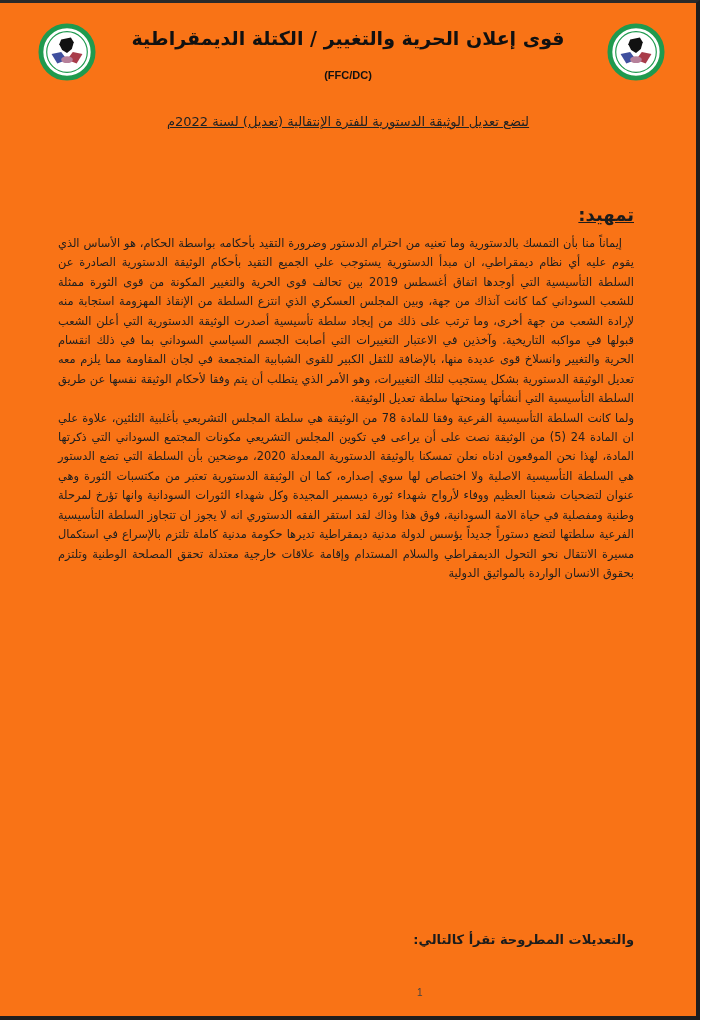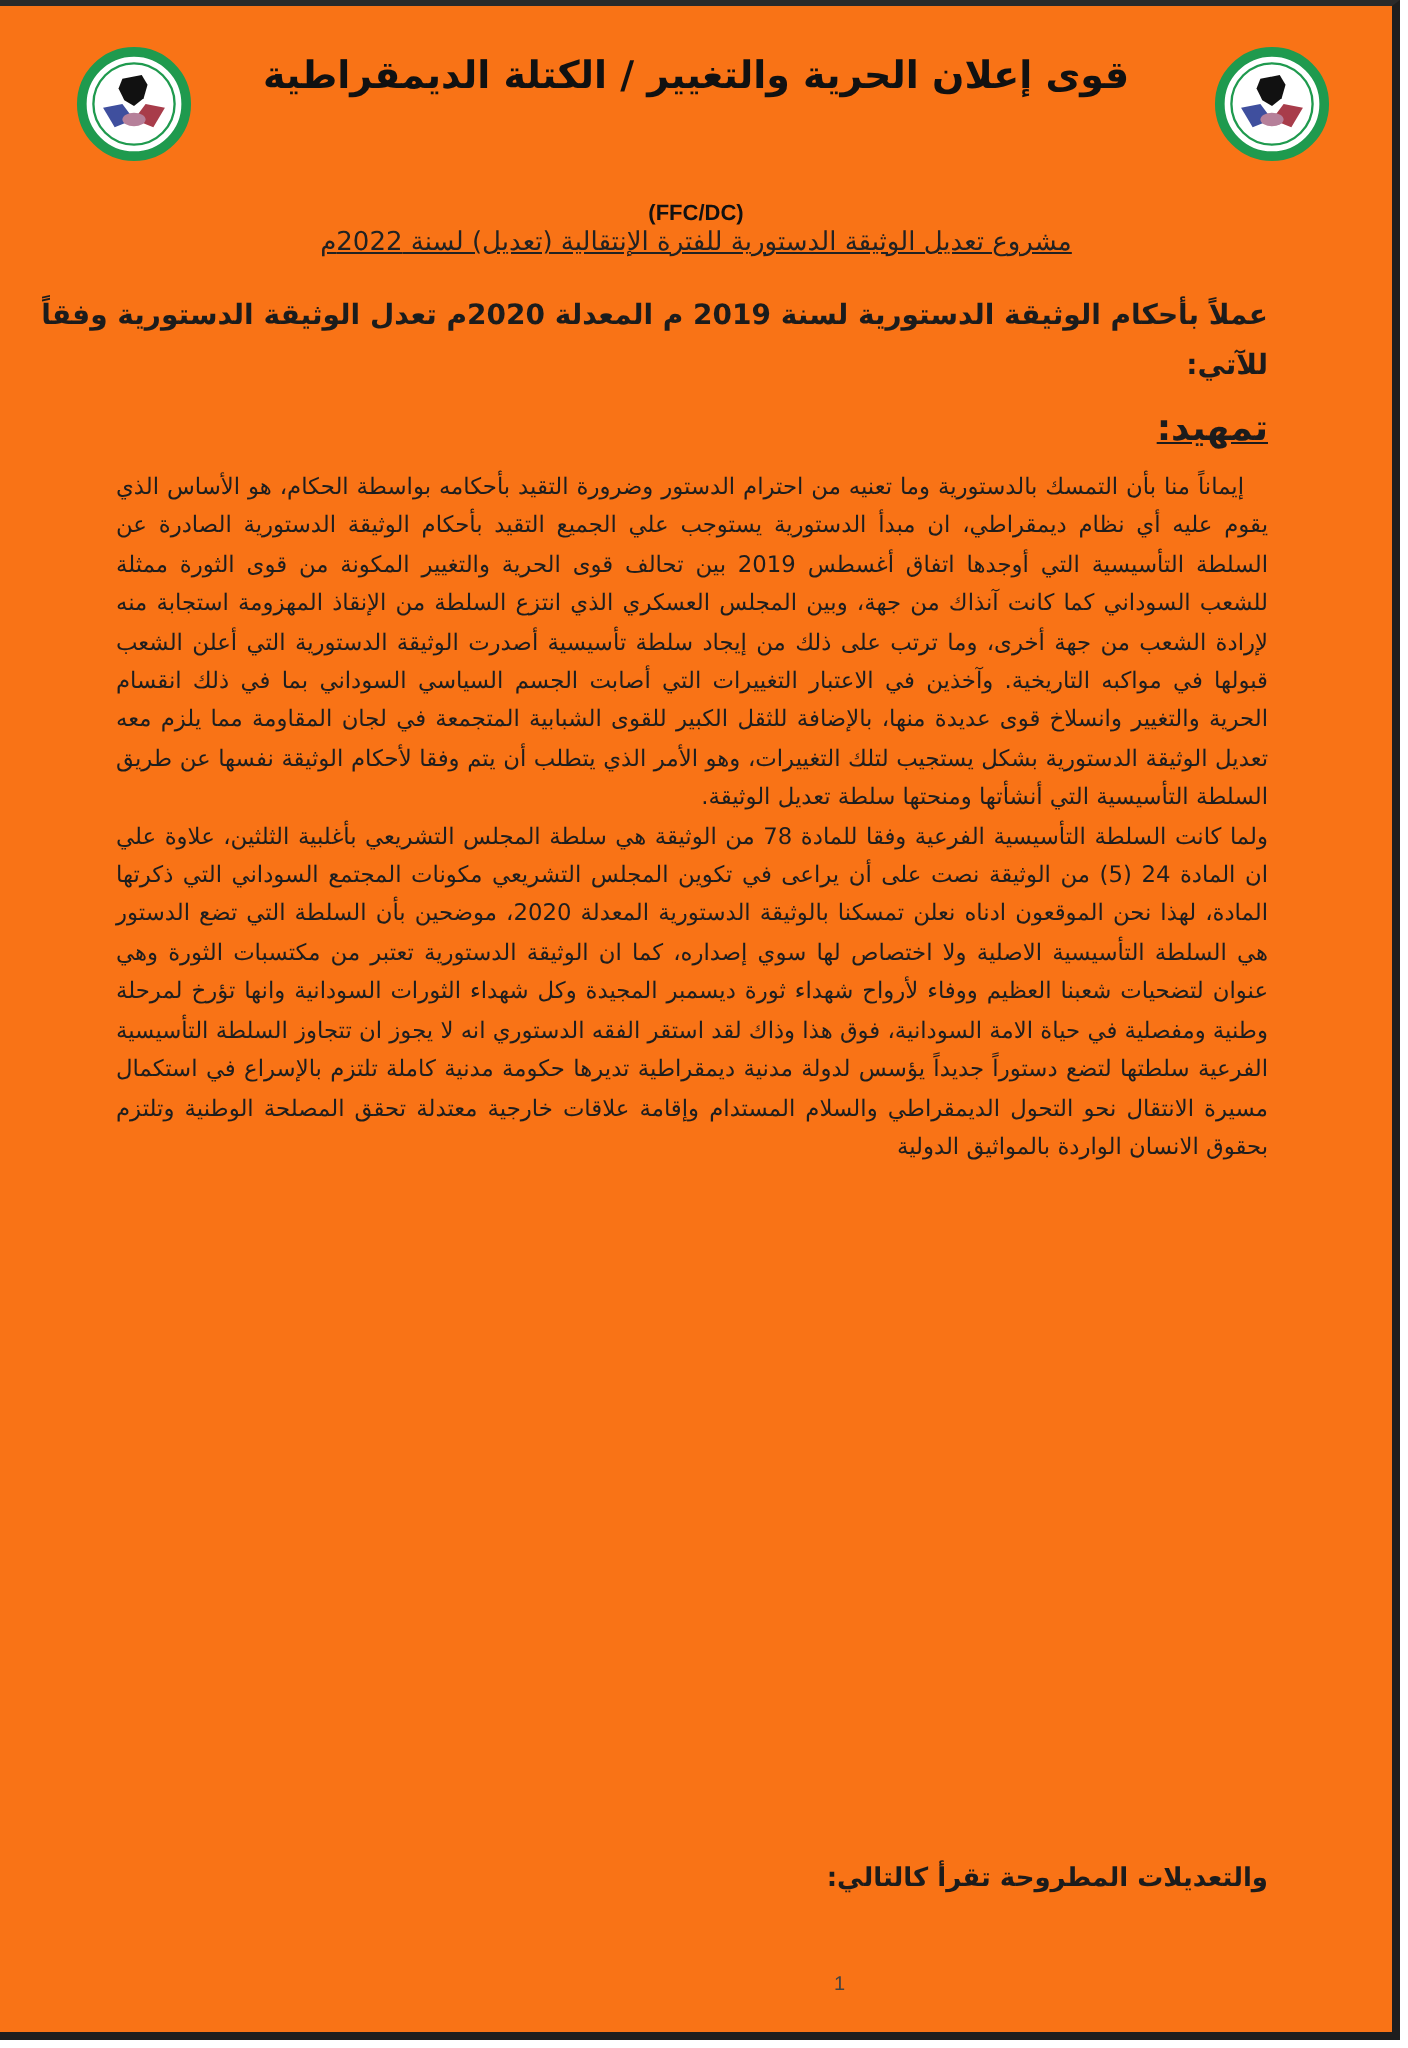--- a/index.html
+++ b/index.html
@@ -26,21 +26,21 @@
   .org-title {
     position: absolute; left: 0; right: 0; top: 24px;
     text-align: center; direction: rtl;
     font-family: "DejaVu Sans", sans-serif;
     font-weight: bold; font-size: 19px; color: #111;
   }
   .org-abbr {
     position: absolute; left: 0; right: 0; top: 66px;
     text-align: center;
     font-family: "Liberation Sans", sans-serif;
-    font-weight: bold; font-size: 11px; color: #111; margin-top: 32px;
+    font-weight: bold; font-size: 11px; color: #111;
   }
   .doc-title {
     position: absolute; left: 0; right: 0; top: 111px;
     text-align: center; direction: rtl;
     font-size: 13px; color: #222;
   }
   .doc-title span { text-decoration: underline; }
   .intro {
     position: absolute; right: 62px; left: 20px; top: 143px;
     direction: rtl; text-align: right;
@@ -88,24 +88,23 @@
     <path d="M24 17 L34 15 L37 20 L35 27 L30 31 L25 28 L22 22 Z" fill="#111111"></path>
     <path d="M14 32 L24 30 L30 38 L20 42 Z" fill="#3f4f9e"></path>
     <path d="M46 32 L36 30 L30 38 L40 42 Z" fill="#a83c4a"></path>
     <ellipse cx="30" cy="38" rx="6" ry="3.5" fill="#b6809a"></ellipse>
   </svg>
 
   <div class="org-title">قوى إعلان الحرية والتغيير / الكتلة الديمقراطية</div>
   <div class="org-abbr">(FFC/DC)</div>
 
   <div class="doc-title">
-    <span>مشروع تعديل الوثيقة الدستورية للفترة الإنتقالية (تعديل) لسنة 2022م</span>
+    <span>لتضع تعديل الوثيقة الدستورية للفترة الإنتقالية (تعديل) لسنة 2022م</span>
   </div>
 
-  <div class="intro">عملاً بأحكام الوثيقة الدستورية لسنة 2019 م المعدلة 2020م تعدل الوثيقة الدستورية وفقاً للآتي:</div>
 
   <div class="preamble-heading">تمهيد:</div>
 
   <div class="body-text">
     <p class="indent">إيماناً منا بأن التمسك بالدستورية وما تعنيه من احترام الدستور وضرورة التقيد بأحكامه بواسطة الحكام، هو الأساس الذي يقوم عليه أي نظام ديمقراطي، ان مبدأ الدستورية يستوجب علي الجميع التقيد بأحكام الوثيقة الدستورية الصادرة عن السلطة التأسيسية التي أوجدها اتفاق أغسطس 2019 بين تحالف قوى الحرية والتغيير المكونة من قوى الثورة ممثلة للشعب السوداني كما كانت آنذاك من جهة، وبين المجلس العسكري الذي انتزع السلطة من الإنقاذ المهزومة استجابة منه لإرادة الشعب من جهة أخرى، وما ترتب على ذلك من إيجاد سلطة تأسيسية أصدرت الوثيقة الدستورية التي أعلن الشعب قبولها في مواكبه التاريخية. وآخذين في الاعتبار التغييرات التي أصابت الجسم السياسي السوداني بما في ذلك انقسام الحرية والتغيير وانسلاخ قوى عديدة منها، بالإضافة للثقل الكبير للقوى الشبابية المتجمعة في لجان المقاومة مما يلزم معه تعديل الوثيقة الدستورية بشكل يستجيب لتلك التغييرات، وهو الأمر الذي يتطلب أن يتم وفقا لأحكام الوثيقة نفسها عن طريق السلطة التأسيسية التي أنشأتها ومنحتها سلطة تعديل الوثيقة.</p>
     <p>ولما كانت السلطة التأسيسية الفرعية وفقا للمادة 78 من الوثيقة هي سلطة المجلس التشريعي بأغلبية الثلثين، علاوة علي ان المادة 24 (5) من الوثيقة نصت على أن يراعى في تكوين المجلس التشريعي مكونات المجتمع السوداني التي ذكرتها المادة، لهذا نحن الموقعون ادناه نعلن تمسكنا بالوثيقة الدستورية المعدلة 2020، موضحين بأن السلطة التي تضع الدستور هي السلطة التأسيسية الاصلية ولا اختصاص لها سوي إصداره، كما ان الوثيقة الدستورية تعتبر من مكتسبات الثورة وهي عنوان لتضحيات شعبنا العظيم ووفاء لأرواح شهداء ثورة ديسمبر المجيدة وكل شهداء الثورات السودانية وانها تؤرخ لمرحلة وطنية ومفصلية في حياة الامة السودانية، فوق هذا وذاك لقد استقر الفقه الدستوري انه لا يجوز ان تتجاوز السلطة التأسيسية الفرعية سلطتها لتضع دستوراً جديداً يؤسس لدولة مدنية ديمقراطية تديرها حكومة مدنية كاملة تلتزم بالإسراع في استكمال مسيرة الانتقال نحو التحول الديمقراطي والسلام المستدام وإقامة علاقات خارجية معتدلة تحقق المصلحة الوطنية وتلتزم بحقوق الانسان الواردة بالمواثيق الدولية</p>
   </div>
 
   <div class="amendments-label">والتعديلات المطروحة تقرأ كالتالي:</div>
 

